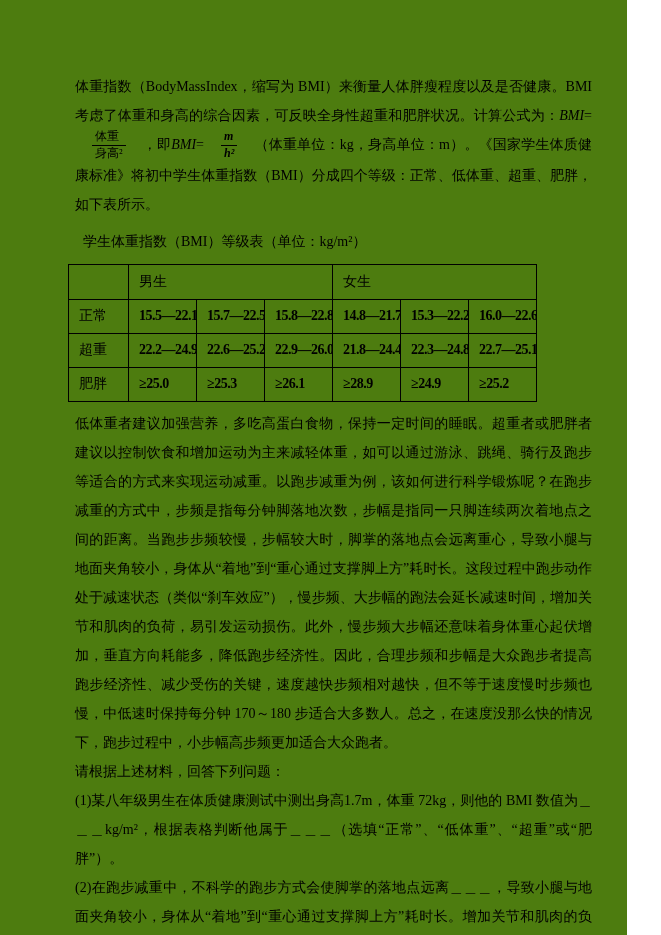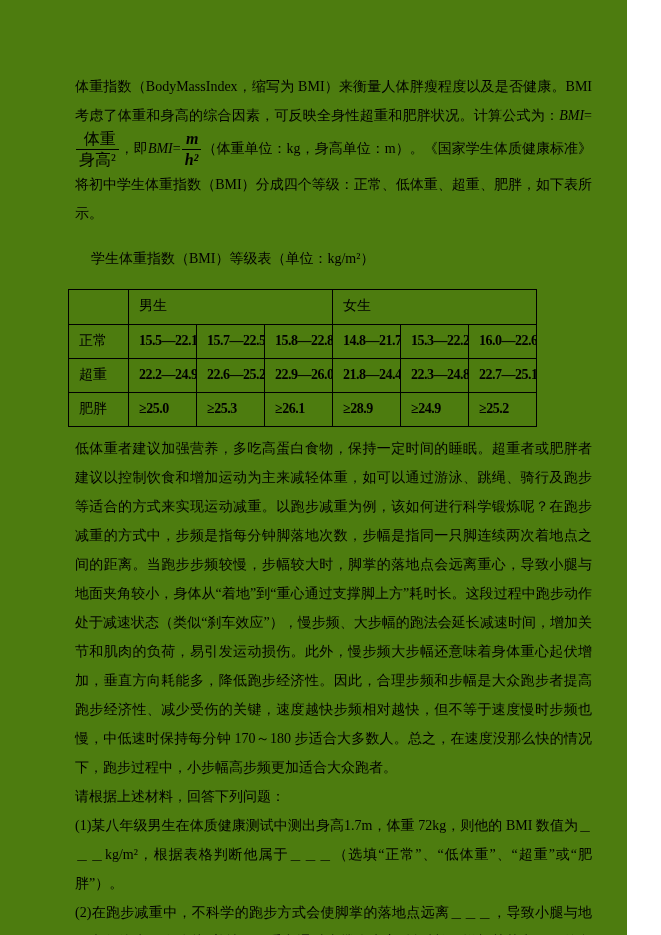--- a/index.html
+++ b/index.html
@@ -19,30 +19,30 @@
   .content {
     position: absolute;
     left: 75px;
     top: 72px;
     width: 517px;
     font-size: 14px;
     line-height: 29px;
     text-align: justify;
   }
   .para { margin: 0; }
-  .table-title { margin: 16px; }
+  .table-title { margin: 8px; }
 
   
   .frac {
     display: inline-block;
     vertical-align: middle;
-    text-align: right;
-    font-size: 16px;
+    text-align: left;
+    font-size: 12px;
     line-height: 1.15;
-    margin: 0 1px;
+    margin: 0 17px;
   }
   .frac .num {
     display: block;
     border-bottom: 1px solid #000;
     padding: 0 3px 1px 3px;
   }
   .frac .den {
     display: block;
     padding: 1px 3px 0 3px;
   }

